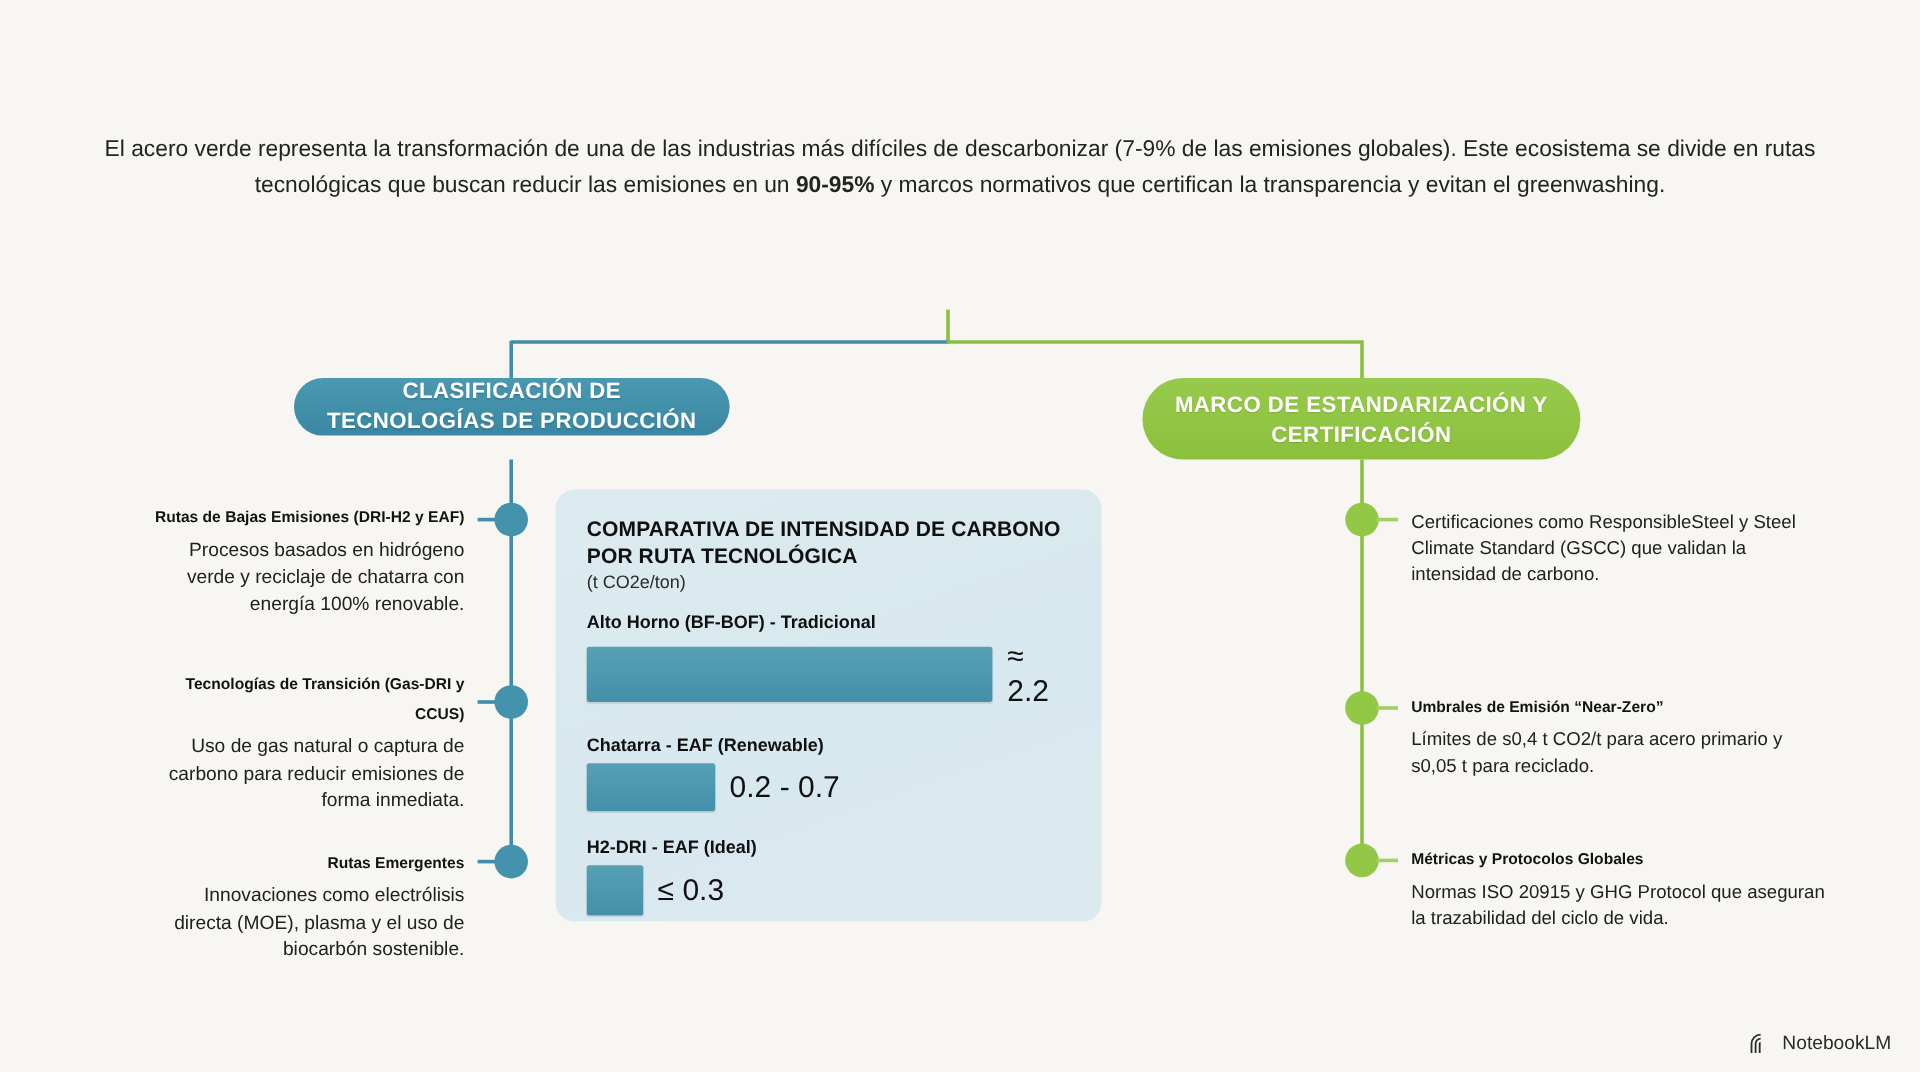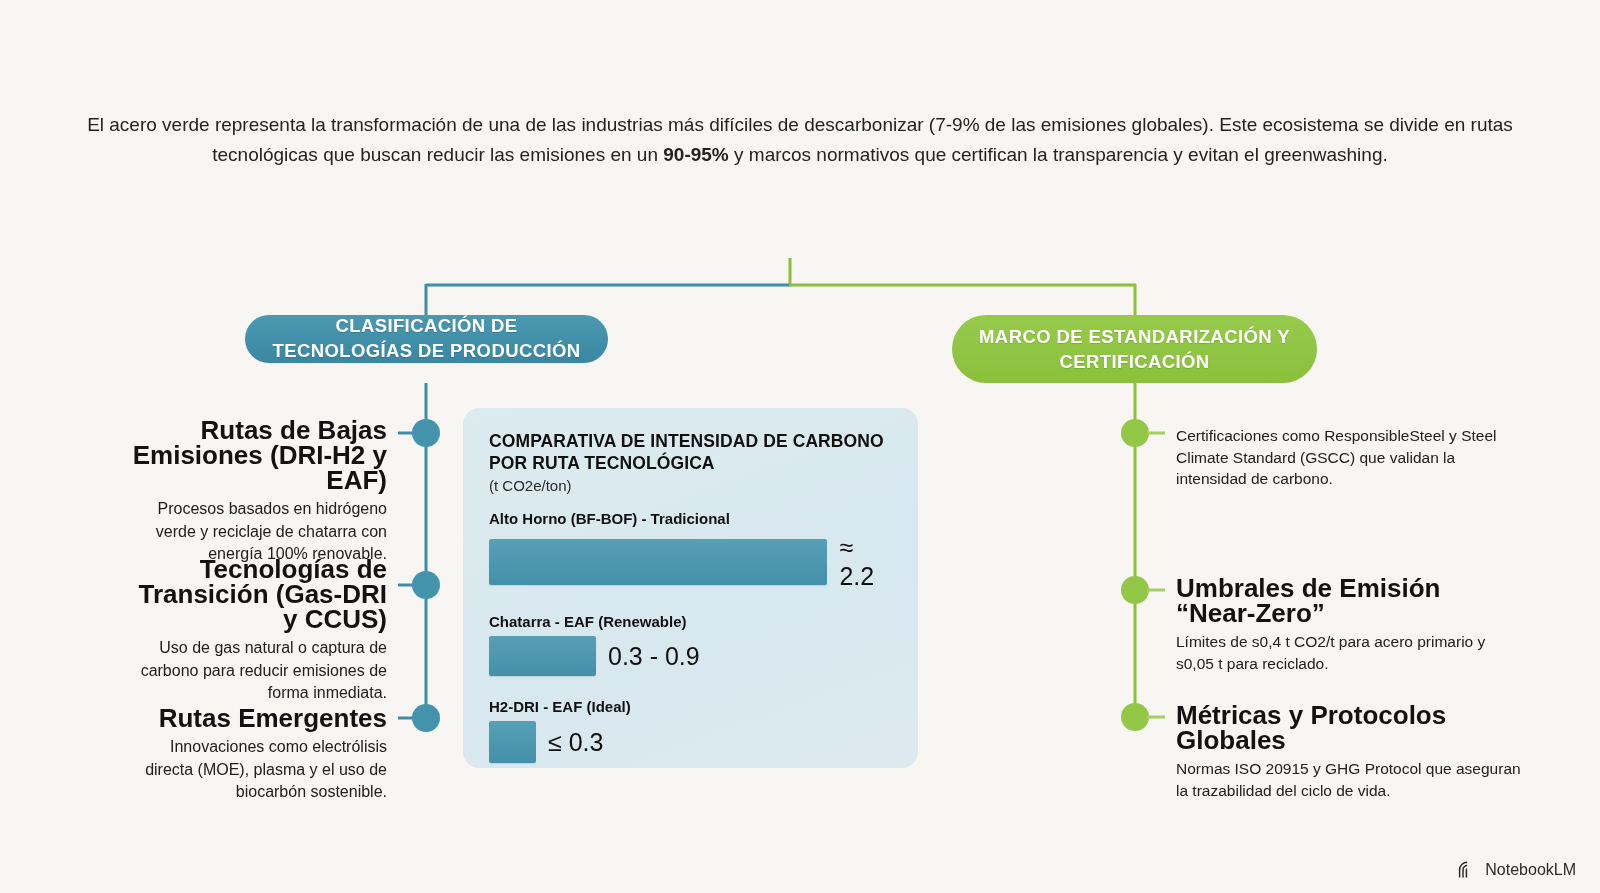--- a/index.html
+++ b/index.html
@@ -54,21 +54,21 @@
   .pill-right{
     left:952px;top:315px;width:365px;height:68px;
     background:linear-gradient(180deg,#97ca4c 0%,#8bc03c 100%);
   }
 
   
   .item{position:absolute;}
   .item-left{text-align:right;width:265px;left:122px;}
   .item-right{text-align:left;width:345px;left:1176px;}
   .item-head{
-    font-size:26px;font-weight:bold;line-height:25px;color:#121212;
+    font-size:13px;font-weight:bold;line-height:25px;color:#121212;
   }
   .item-body{
     font-size:16px;line-height:22.5px;color:#202020;margin-top:5px;
   }
   .item-right .item-body{font-size:15.5px;line-height:21.5px;}
 
   
   .card{
     position:absolute;left:463px;top:408px;width:455px;height:360px;
     background:linear-gradient(160deg,#dcebef 0%,#d7e8ee 55%,#dceaee 100%);
@@ -185,21 +185,21 @@
       <div class="bar-row">
         <div class="bar" style="width:357px;height:46px;"></div>
         <div class="bar-value">≈ 2.2</div>
       </div>
     </div>
 
     <div class="bar-group" style="margin-top:22px;">
       <div class="bar-label">Chatarra - EAF (Renewable)</div>
       <div class="bar-row">
         <div class="bar" style="width:107px;height:40px;"></div>
-        <div class="bar-value">0.3 - 0.9</div>
+        <div class="bar-value">0.2 - 0.7</div>
       </div>
     </div>
 
     <div class="bar-group" style="margin-top:22px;">
       <div class="bar-label">H2-DRI - EAF (Ideal)</div>
       <div class="bar-row">
         <div class="bar" style="width:47px;height:42px;"></div>
         <div class="bar-value">≤ 0.3</div>
       </div>
     </div>

